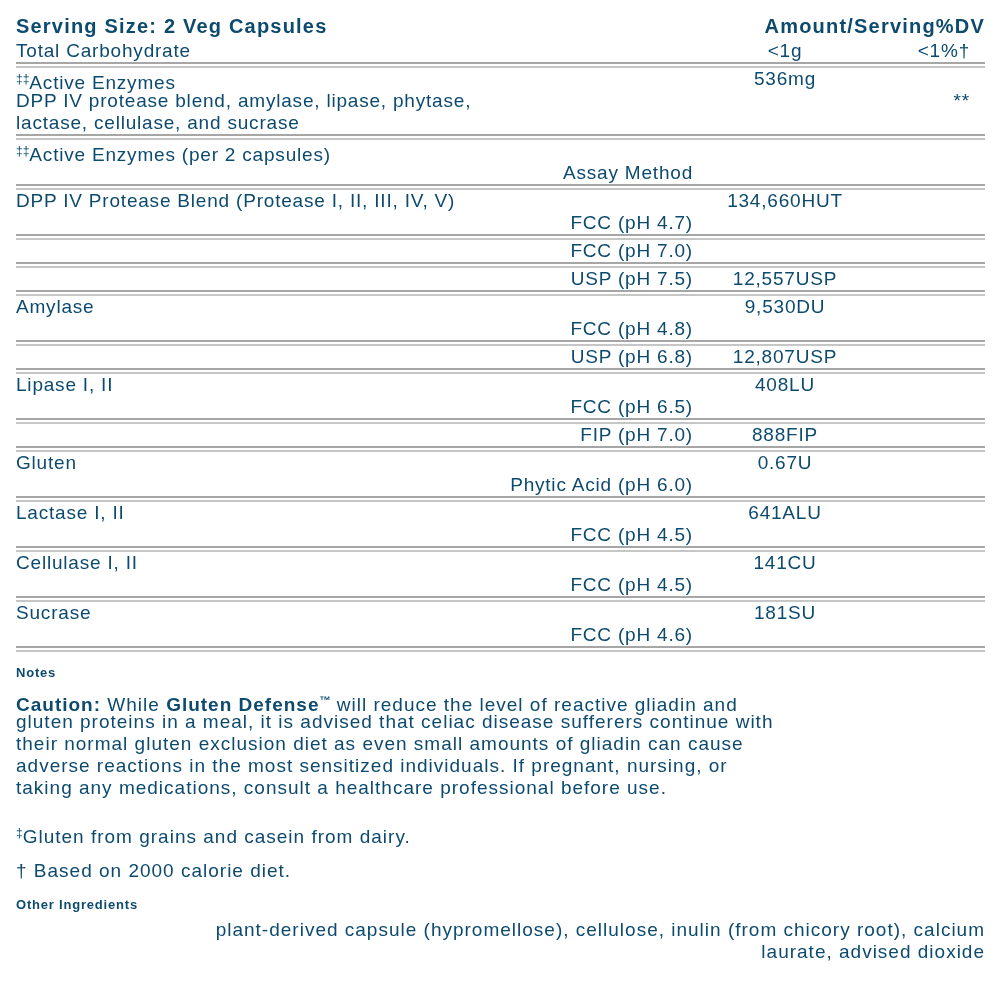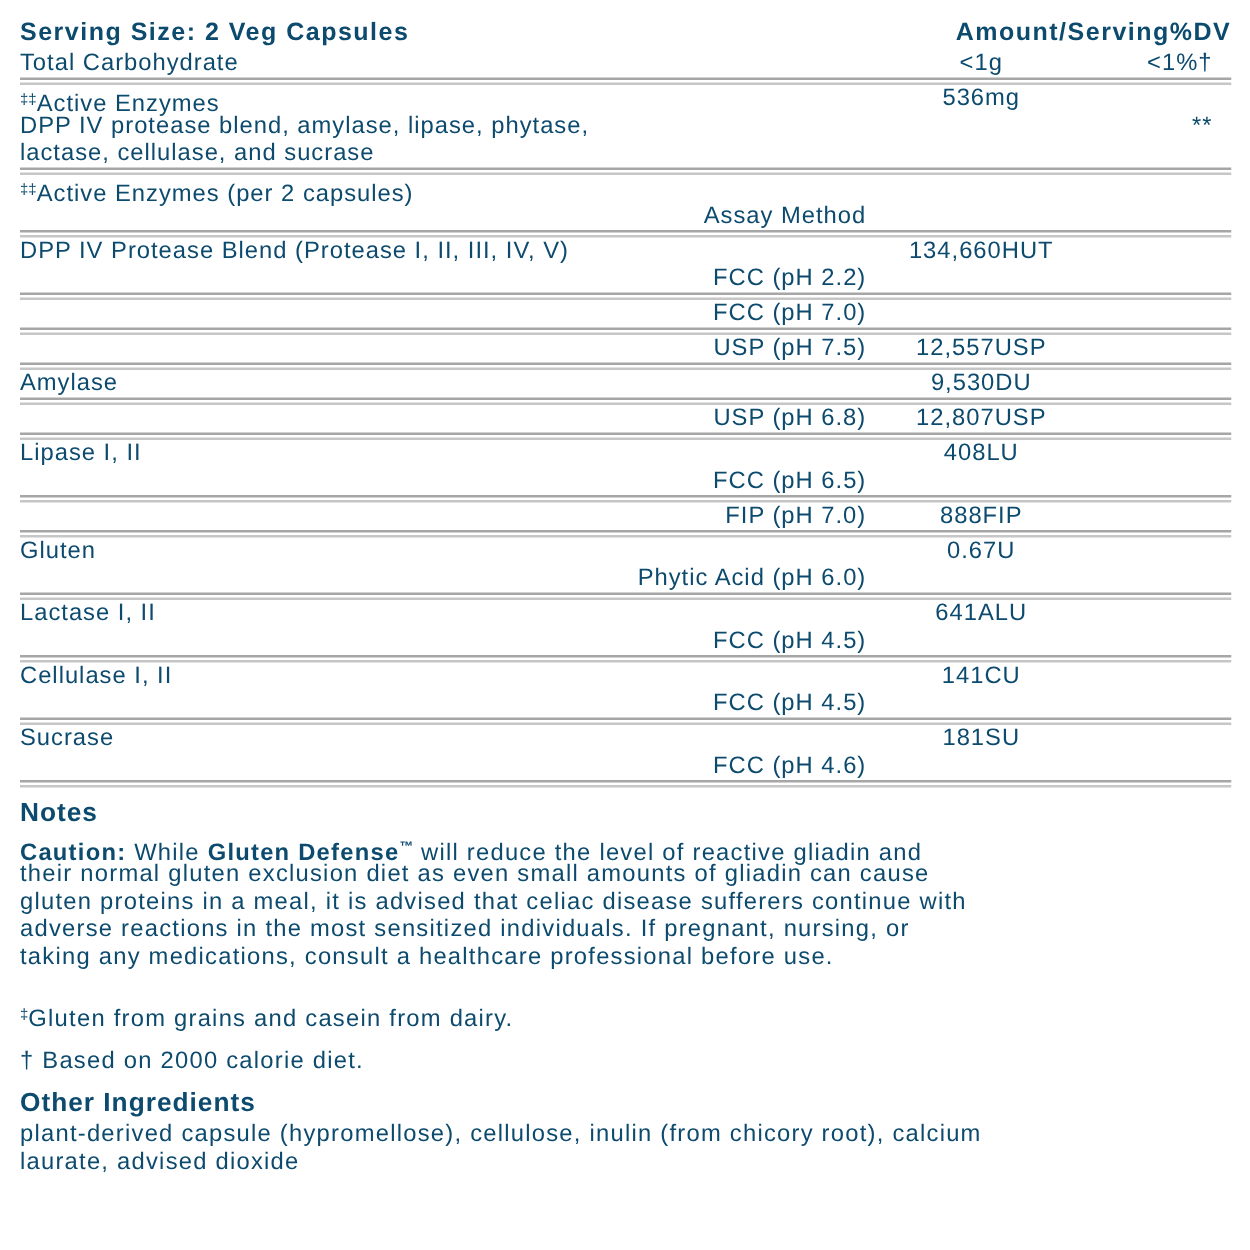--- a/index.html
+++ b/index.html
@@ -15,30 +15,30 @@
   .t-row{position:relative;height:22px;line-height:22px;font-size:19px;letter-spacing:0.8px;white-space:nowrap;}
   .t-row.hdr{height:26px;line-height:24px;font-size:20px;font-weight:bold;letter-spacing:1.2px;}
   .c-name{position:absolute;left:0;top:0;}
   .c-assay{position:absolute;right:292px;top:0;text-align:right;}
   .c-amount{position:absolute;left:674px;width:190px;top:0;text-align:center;}
   .c-dv{position:absolute;right:15px;top:0;text-align:right;}
   .c-hdr-right{position:absolute;right:0;top:0;}
   sup.fn{font-size:12px;letter-spacing:0;vertical-align:6px;}
   .sep{height:2px;border-top:2px solid #a6a6a6;border-bottom:2px solid #c6c6c6;}
   .notes{margin-top:9px;}
-  .section-heading{font-size:21px;font-weight:bold;letter-spacing:0.8px;height:24px;line-height:24px;}
+  .section-heading{font-size:13px;font-weight:bold;letter-spacing:0.8px;height:24px;line-height:24px;}
   .para{margin-top:4px;}
   .para-line{height:22px;line-height:22px;font-size:19px;letter-spacing:1px;white-space:nowrap;}
   .b{font-weight:bold;}
   sup.tm{font-size:11px;letter-spacing:0;vertical-align:7px;}
   .footnote{height:22px;line-height:32px;font-size:19px;letter-spacing:1px;white-space:nowrap;}
   .fn-gluten{margin-top:18px;}
   .fn-calorie{margin-top:16px;}
   .other{margin-top:16px;}
-  .oi-lines{margin-top:2px;}
+  .oi-lines{margin-top:2px;text-align:right;}
 </style>
 </head>
 <body>
 
 <div class="label">
   <div class="label-body">
 
     <div class="t-row hdr">
       <span class="c-name">Serving Size: 2 Veg Capsules</span>
       <span class="c-hdr-right"><span>Amount/Serving</span><span>%DV</span></span>
@@ -70,36 +70,39 @@
     <div class="t-row">
       <span class="c-assay">Assay Method</span>
     </div>
     <div class="sep"></div>
 
     <div class="t-row">
       <span class="c-name">DPP IV Protease Blend (Protease I, II, III, IV, V)</span>
       <span class="c-amount">134,660HUT</span>
     </div>
     <div class="t-row">
-      <span class="c-assay">FCC (pH 2.2)</span>
+      <span class="c-assay">FCC (pH 4.7)</span>
     </div>
     <div class="sep"></div>
     <div class="t-row">
       <span class="c-assay">FCC (pH 7.0)</span>
     </div>
     <div class="sep"></div>
     <div class="t-row">
       <span class="c-assay">USP (pH 7.5)</span>
       <span class="c-amount">12,557USP</span>
     </div>
     <div class="sep"></div>
 
     <div class="t-row">
       <span class="c-name">Amylase</span>
       <span class="c-amount">9,530DU</span>
+    </div>
+    <div class="t-row">
+      <span class="c-assay">FCC (pH 4.8)</span>
     </div>
     <div class="sep"></div>
     <div class="t-row">
       <span class="c-assay">USP (pH 6.8)</span>
       <span class="c-amount">12,807USP</span>
     </div>
     <div class="sep"></div>
 
     <div class="t-row">
       <span class="c-name">Lipase I, II</span>
@@ -148,22 +151,22 @@
     </div>
     <div class="t-row">
       <span class="c-assay">FCC (pH 4.6)</span>
     </div>
     <div class="sep"></div>
 
     <div class="notes">
       <div class="section-heading">Notes</div>
       <div class="para">
         <div class="para-line"><span class="b">Caution:</span><span> While </span><span class="b">Gluten Defense</span><sup class="tm b">™</sup><span> will reduce the level of reactive gliadin and</span></div>
+        <div class="para-line">gluten proteins in a meal, it is advised that celiac disease sufferers continue with</div>
         <div class="para-line">their normal gluten exclusion diet as even small amounts of gliadin can cause</div>
-        <div class="para-line">gluten proteins in a meal, it is advised that celiac disease sufferers continue with</div>
         <div class="para-line">adverse reactions in the most sensitized individuals. If pregnant, nursing, or</div>
         <div class="para-line">taking any medications, consult a healthcare professional before use.</div>
       </div>
       <div class="footnote fn-gluten"><sup class="fn">‡</sup><span>Gluten from grains and casein from dairy.</span></div>
       <div class="footnote fn-calorie"><span>†</span><span> Based on 2000 calorie diet.</span></div>
     </div>
 
     <div class="other">
       <div class="section-heading">Other Ingredients</div>
       <div class="oi-lines">

